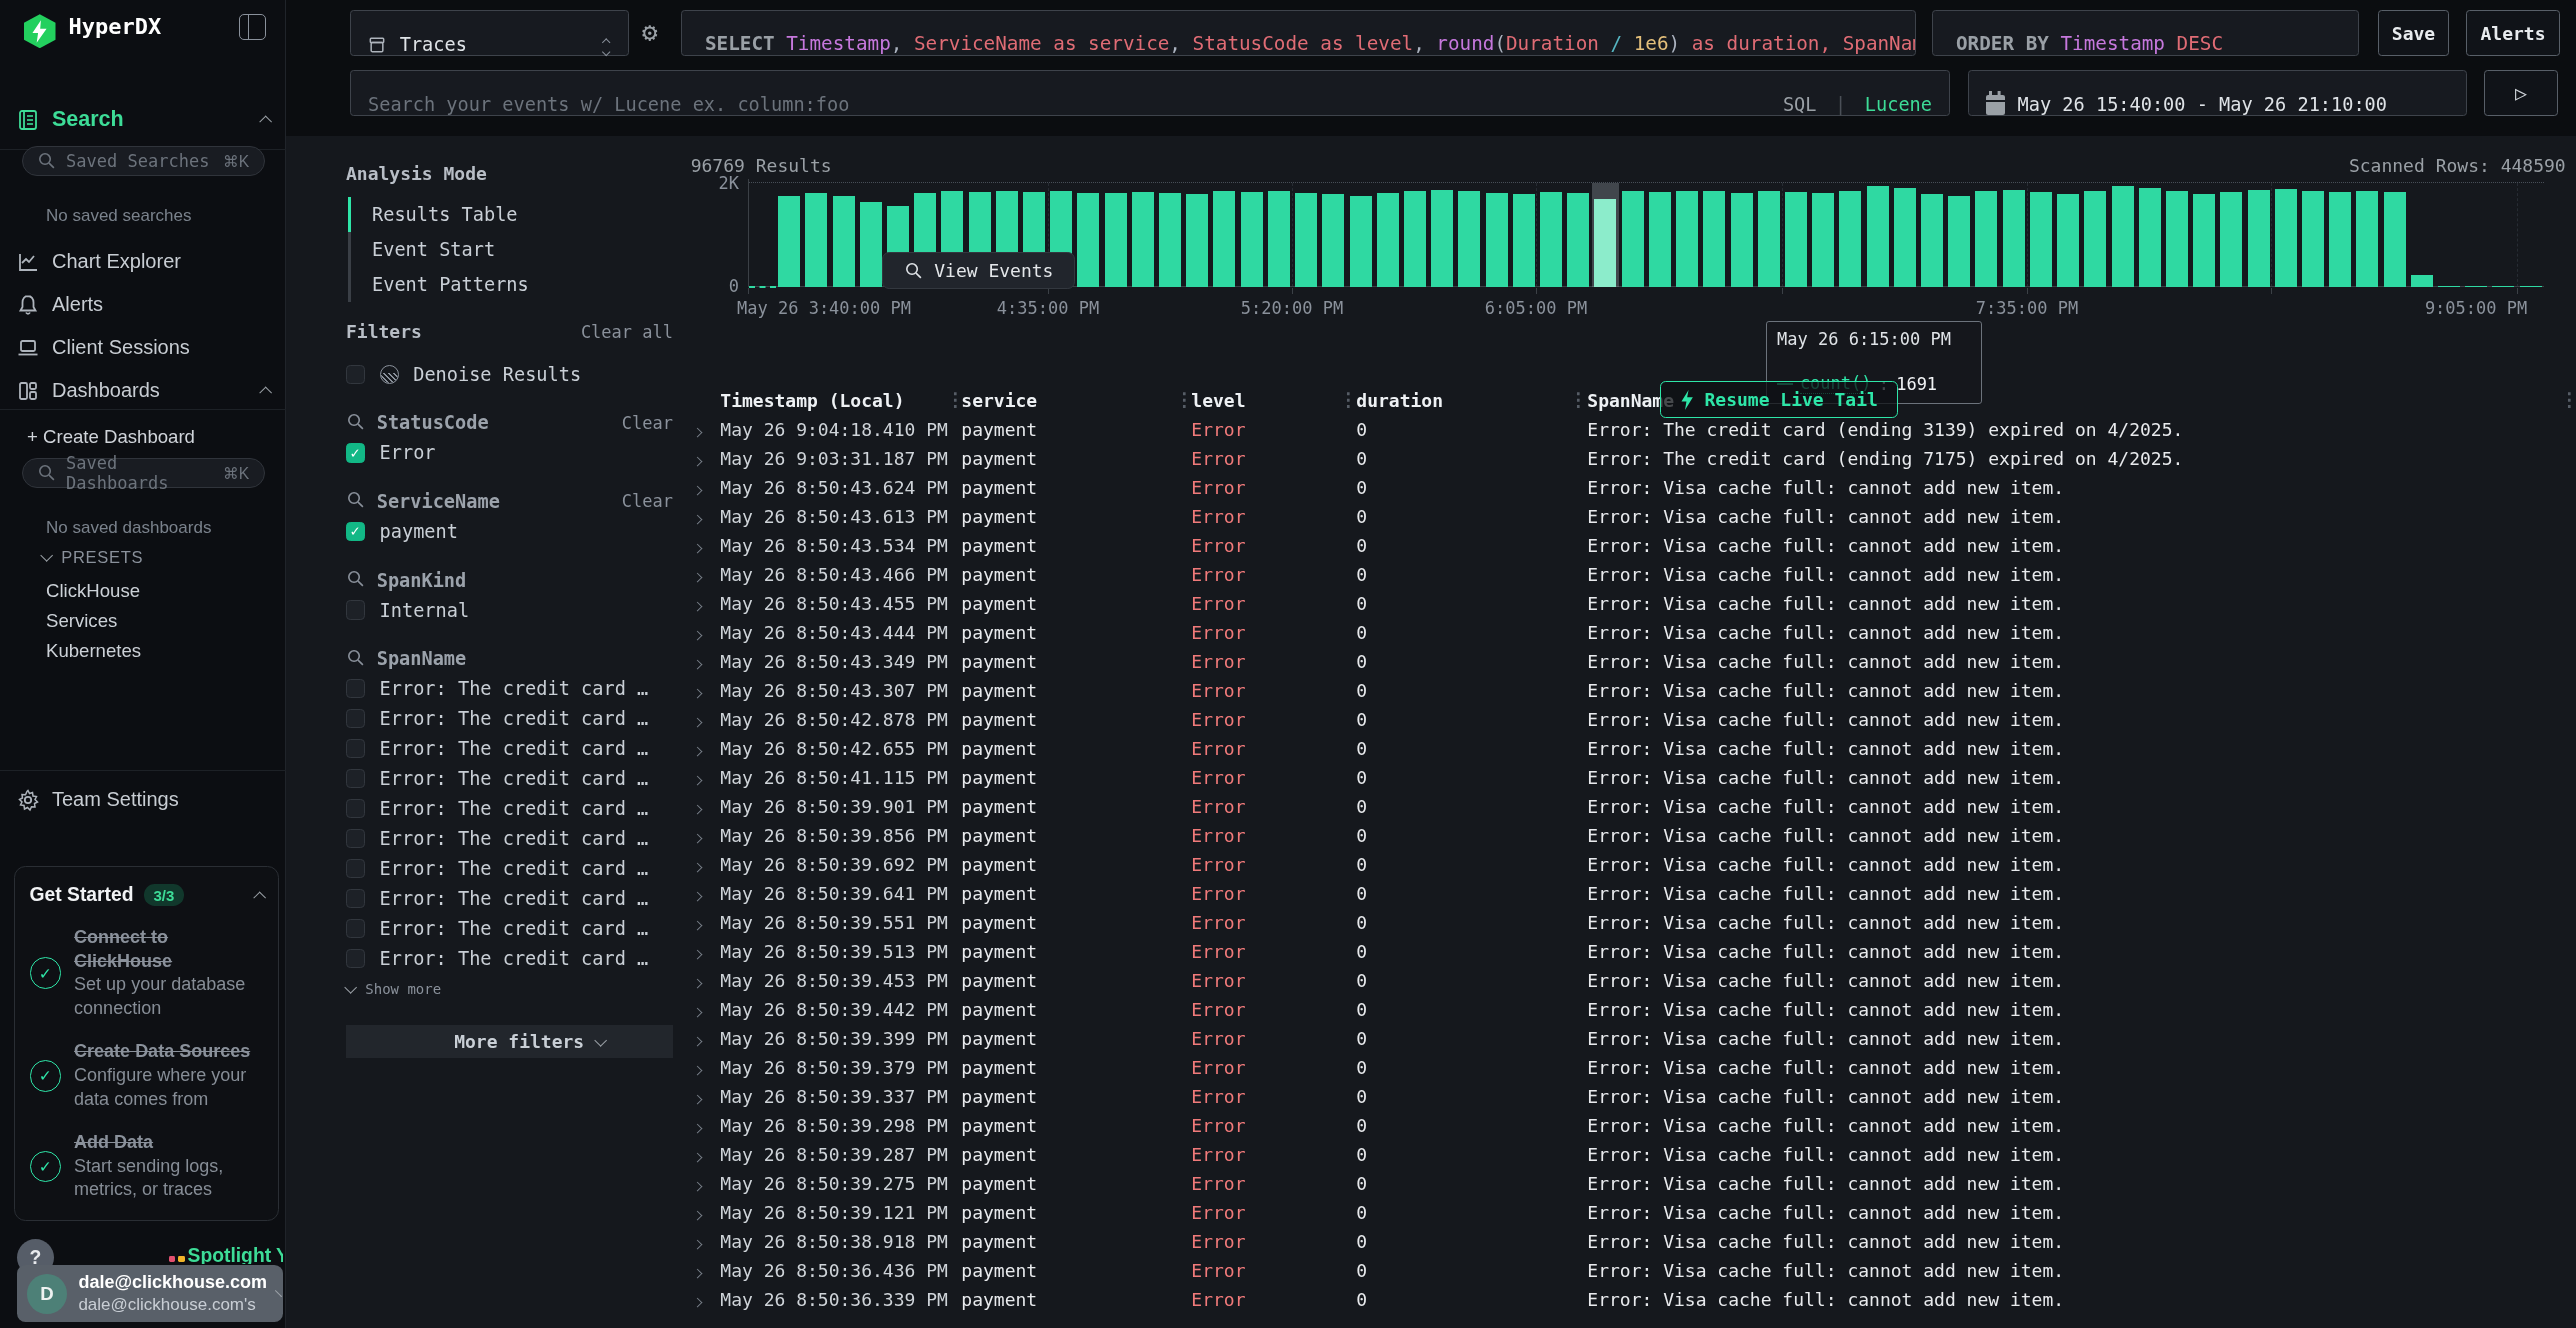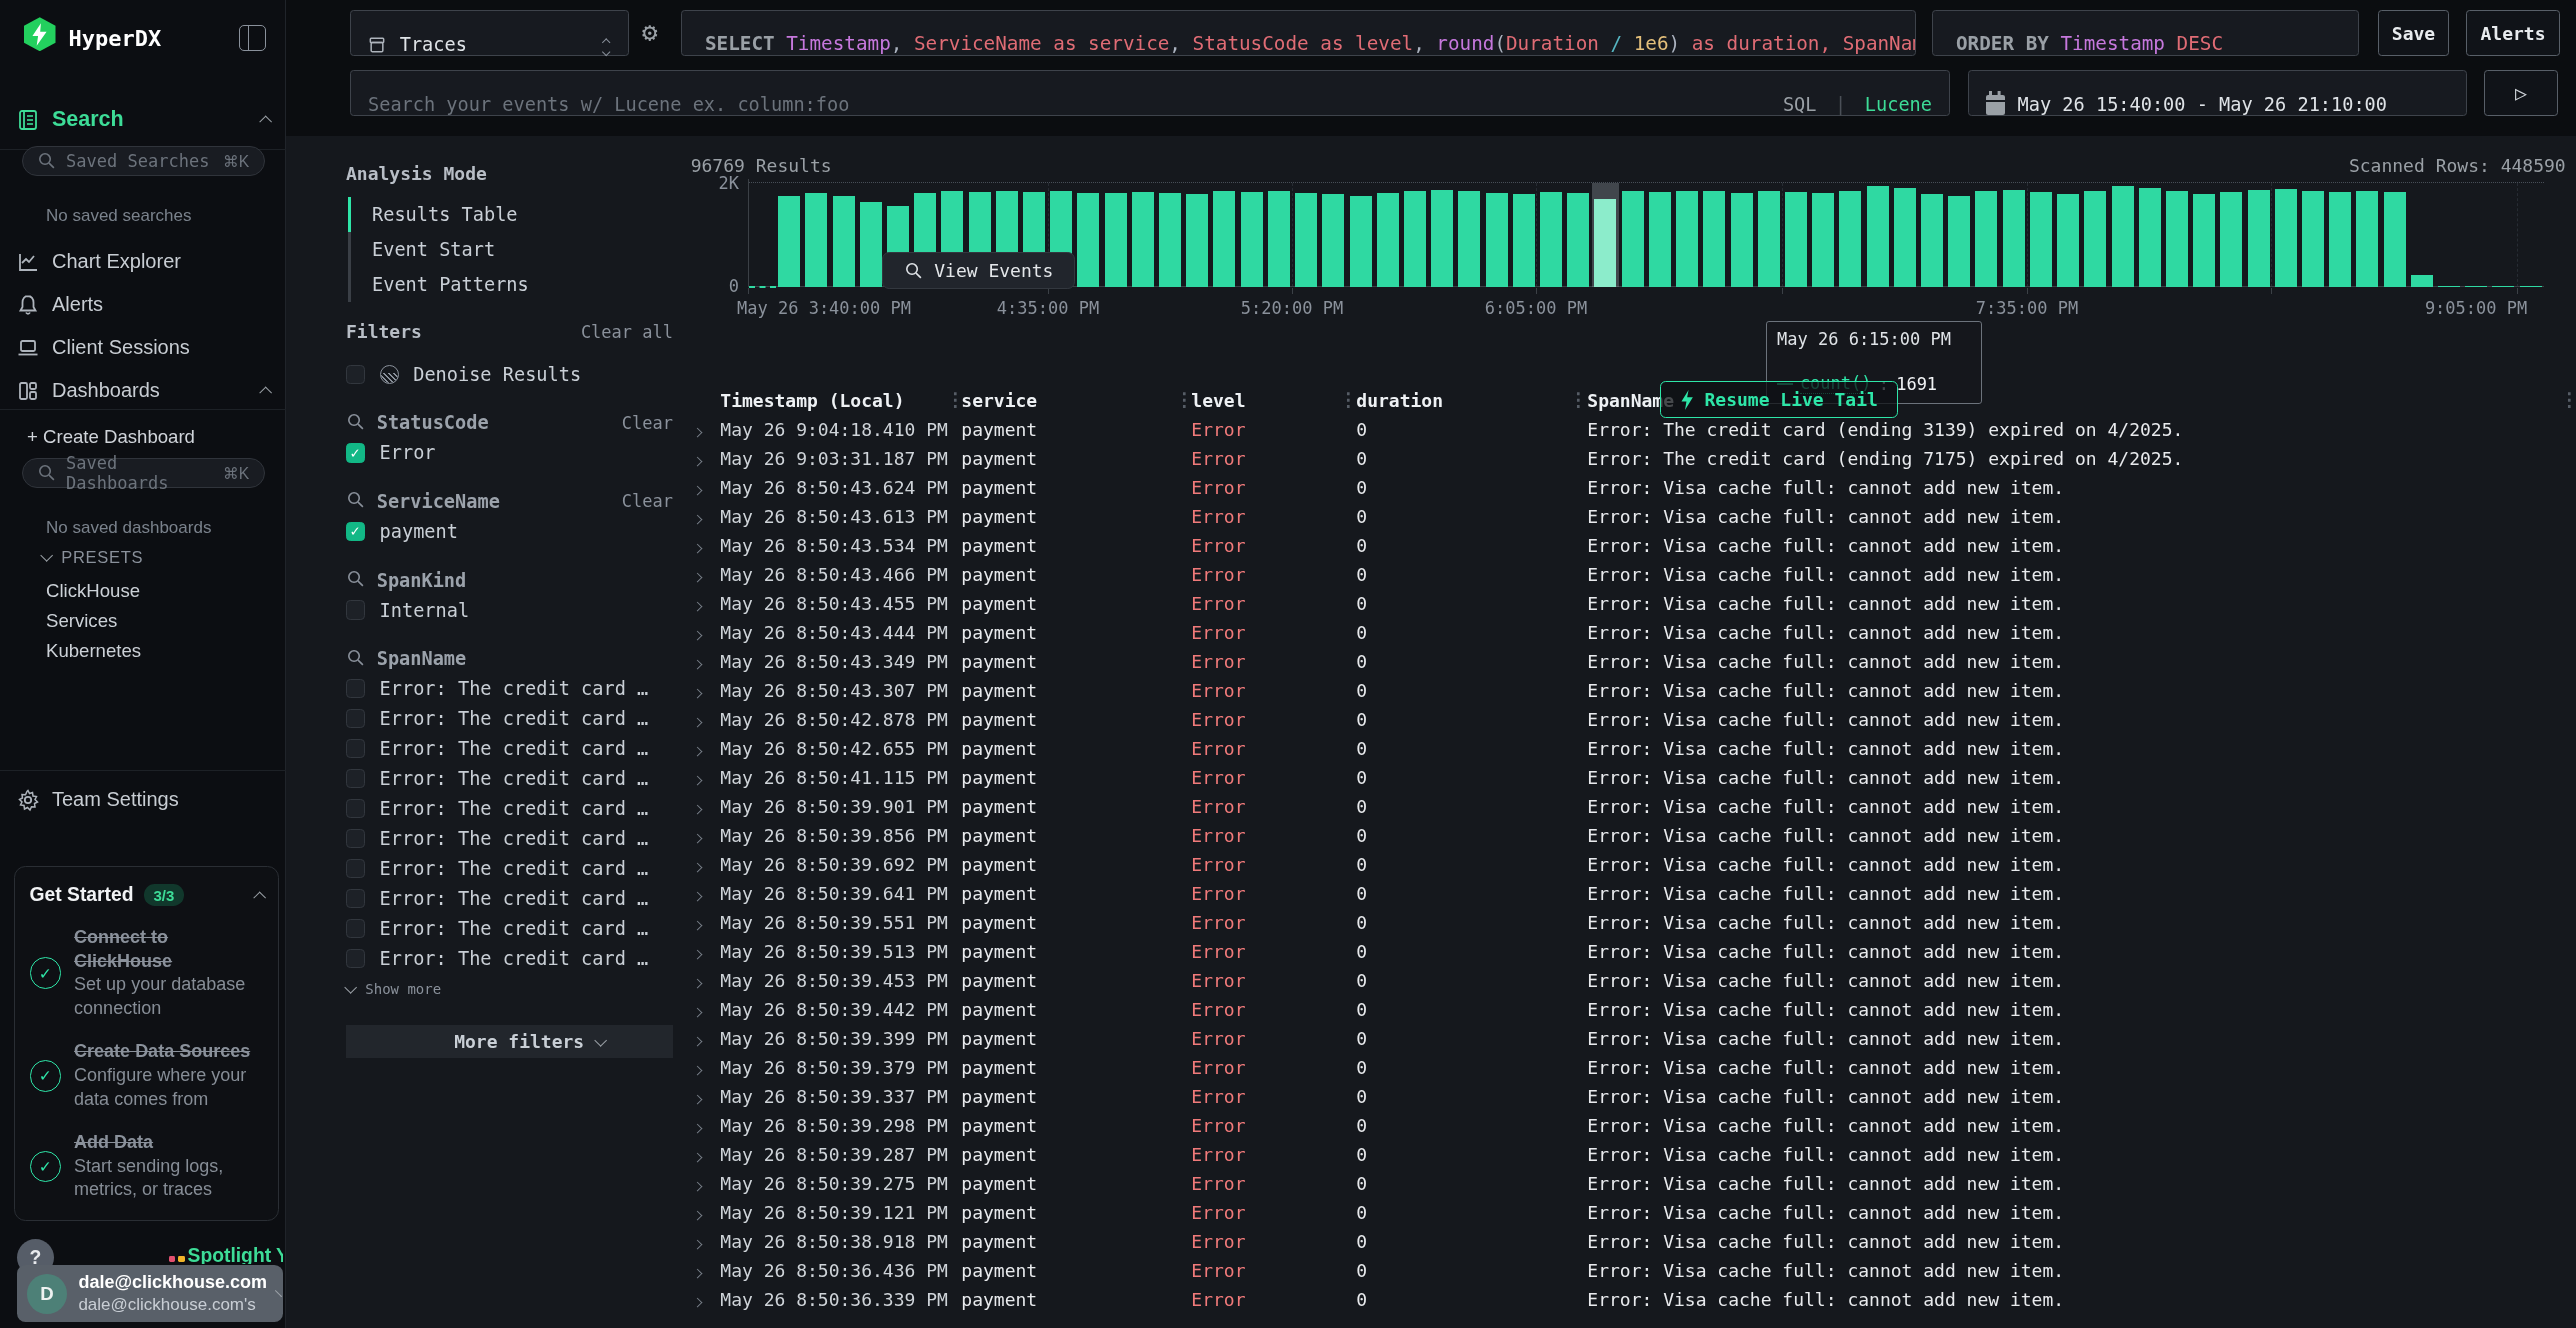--- a/index.html
+++ b/index.html
@@ -10,21 +10,21 @@
   
   #sidebar { position:absolute; left:0; top:0; width:286px; height:1328px;
              background:#0c0e12; border-right:0.7px solid #20242a; z-index:20;
              font-family:"Liberation Sans", sans-serif; }
   #topbar  { position:absolute; left:286px; top:0; width:2290px; height:136px; background:#0b0d10; }
   #content-bg { position:absolute; left:286px; top:136px; right:0; bottom:0; background:#15181d; }
   #panel   { position:absolute; left:301px; top:136px; width:379px; height:1192px; padding-left:45px; }
   #main    { position:absolute; left:680px; top:136px; width:1896px; height:1192px; }
 
   
-  .srow { position:absolute; left:0; width:290px; display:flex; align-items:flex-end; }
+  .srow { position:absolute; left:0; width:290px; display:flex; align-items:flex-start; }
   #logo-row { top:14.3px; height:37px; padding:0 24px; }
   #logo-hex { width:31.5px; height:34px; background:#23d05e;
               clip-path:polygon(50% 0,100% 25%,100% 75%,50% 100%,0 75%,0 25%); position:relative; }
   #logo-hex svg { position:absolute; left:7.2px; top:5.7px; }
   #logo-text { margin-left:13px; font-family:"DejaVu Sans Mono",monospace; font-weight:bold; font-size:22px; color:#fff; }
   #collapse-btn { margin-left:auto; width:27px; height:26px; border:1.4px solid #8a919b; border-radius:5px; position:relative; }
   #collapse-btn::after { content:""; position:absolute; left:7.9px; top:0; bottom:0; width:1.4px; background:#8a919b; }
 
   .nav-item { position:absolute; left:0; width:286px; height:31.5px; display:flex; align-items:center; padding:0 16px; gap:12px;
               font-size:20px; color:#c8cdd3; }

